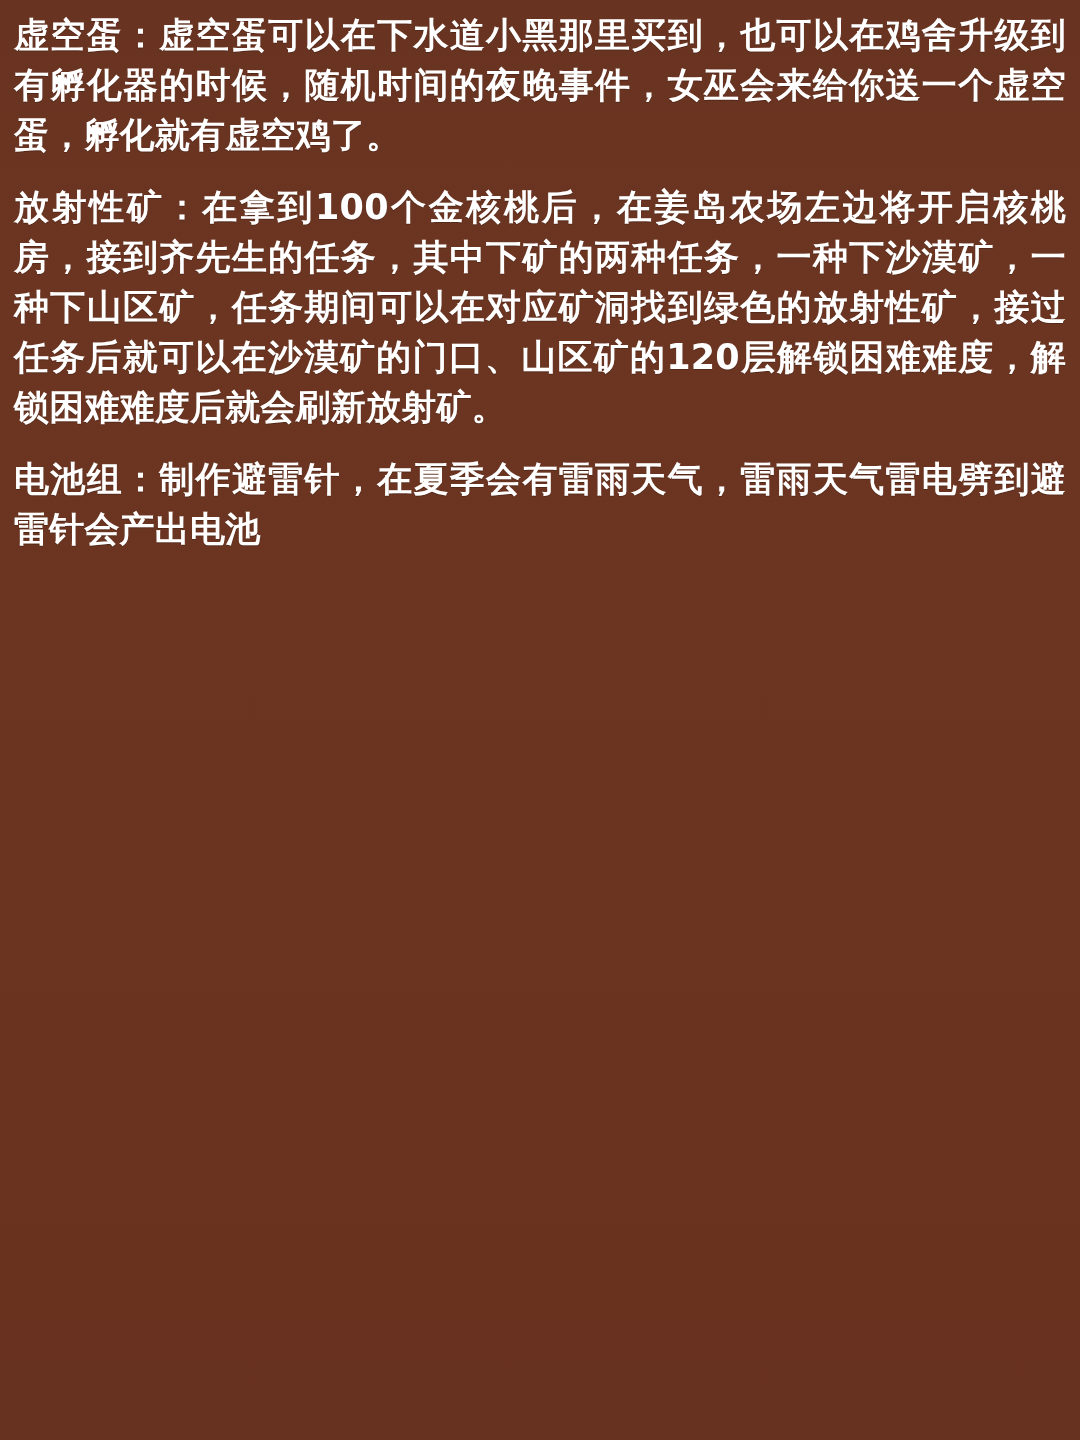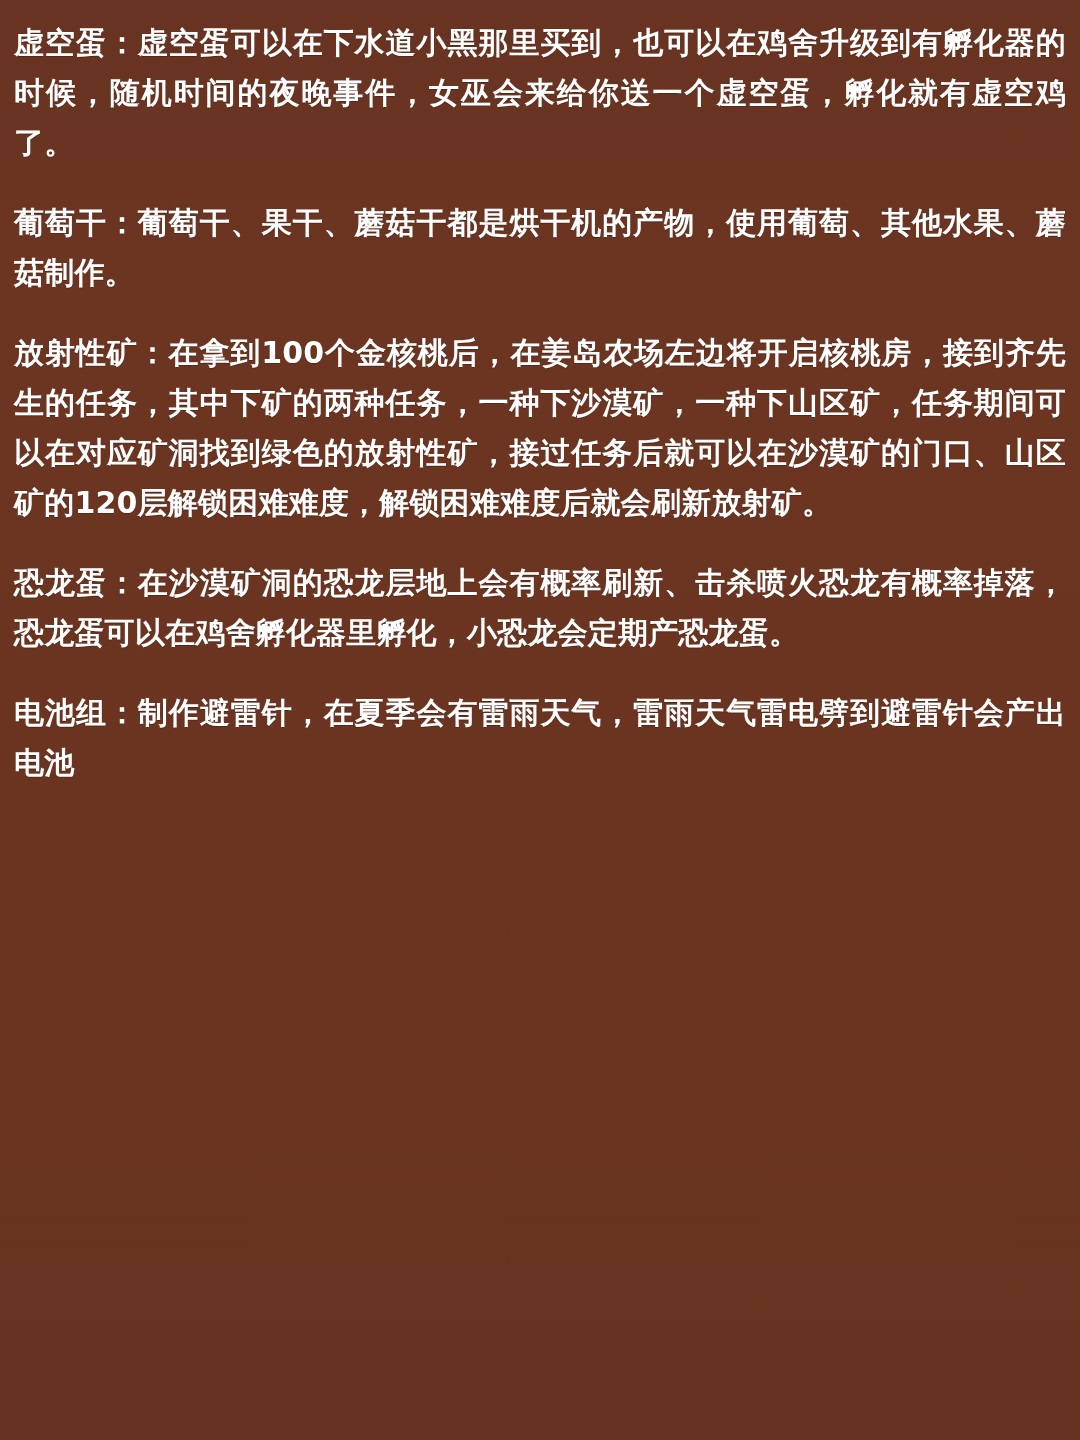--- a/index.html
+++ b/index.html
@@ -21,40 +21,38 @@
     background: linear-gradient(180deg, #693321 0%, #6b3522 20%, #6a3420 55%, #67321f 100%);
     box-sizing: border-box;
     padding: 10px 14px 0 14px;
   }
   .doc {
     display: flex;
     flex-direction: column;
   }
   .para {
     color: #ffffff;
-    font-size: 30px;
+    font-size: 35px;
     line-height: 50px;
     font-weight: 700;
     letter-spacing: 0.2px;
     text-align: justify;
     text-justify: inter-ideograph;
-    margin: 8px 0 22px 0;
+    margin: 0 0 22px 0;
     text-shadow: 0 1px 0 rgba(0,0,0,0.22);
     white-space: pre-wrap;
     word-break: break-all;
   }
   .para:last-child {
     margin-bottom: 0;
   }
 </style>
 </head>
 <body>
 
 <div class="page">
   <div class="doc">
     <p class="para">虚空蛋：虚空蛋可以在下水道小黑那里买到，也可以在鸡舍升级到有孵化器的时候，随机时间的夜晚事件，女巫会来给你送一个虚空蛋，孵化就有虚空鸡了。</p>
-    <p class="para">葡萄干：葡萄干、果干、蘑菇干都是烘干机的产物，使用葡萄、其他水果、蘑菇制作。</p>
     <p class="para">放射性矿：在拿到100个金核桃后，在姜岛农场左边将开启核桃房，接到齐先生的任务，其中下矿的两种任务，一种下沙漠矿，一种下山区矿，任务期间可以在对应矿洞找到绿色的放射性矿，接过任务后就可以在沙漠矿的门口、山区矿的120层解锁困难难度，解锁困难难度后就会刷新放射矿。</p>
-    <p class="para">恐龙蛋：在沙漠矿洞的恐龙层地上会有概率刷新、击杀喷火恐龙有概率掉落，恐龙蛋可以在鸡舍孵化器里孵化，小恐龙会定期产恐龙蛋。</p>
     <p class="para">电池组：制作避雷针，在夏季会有雷雨天气，雷雨天气雷电劈到避雷针会产出电池</p>
 
   </div>
 </div>
 
 </body></html>

